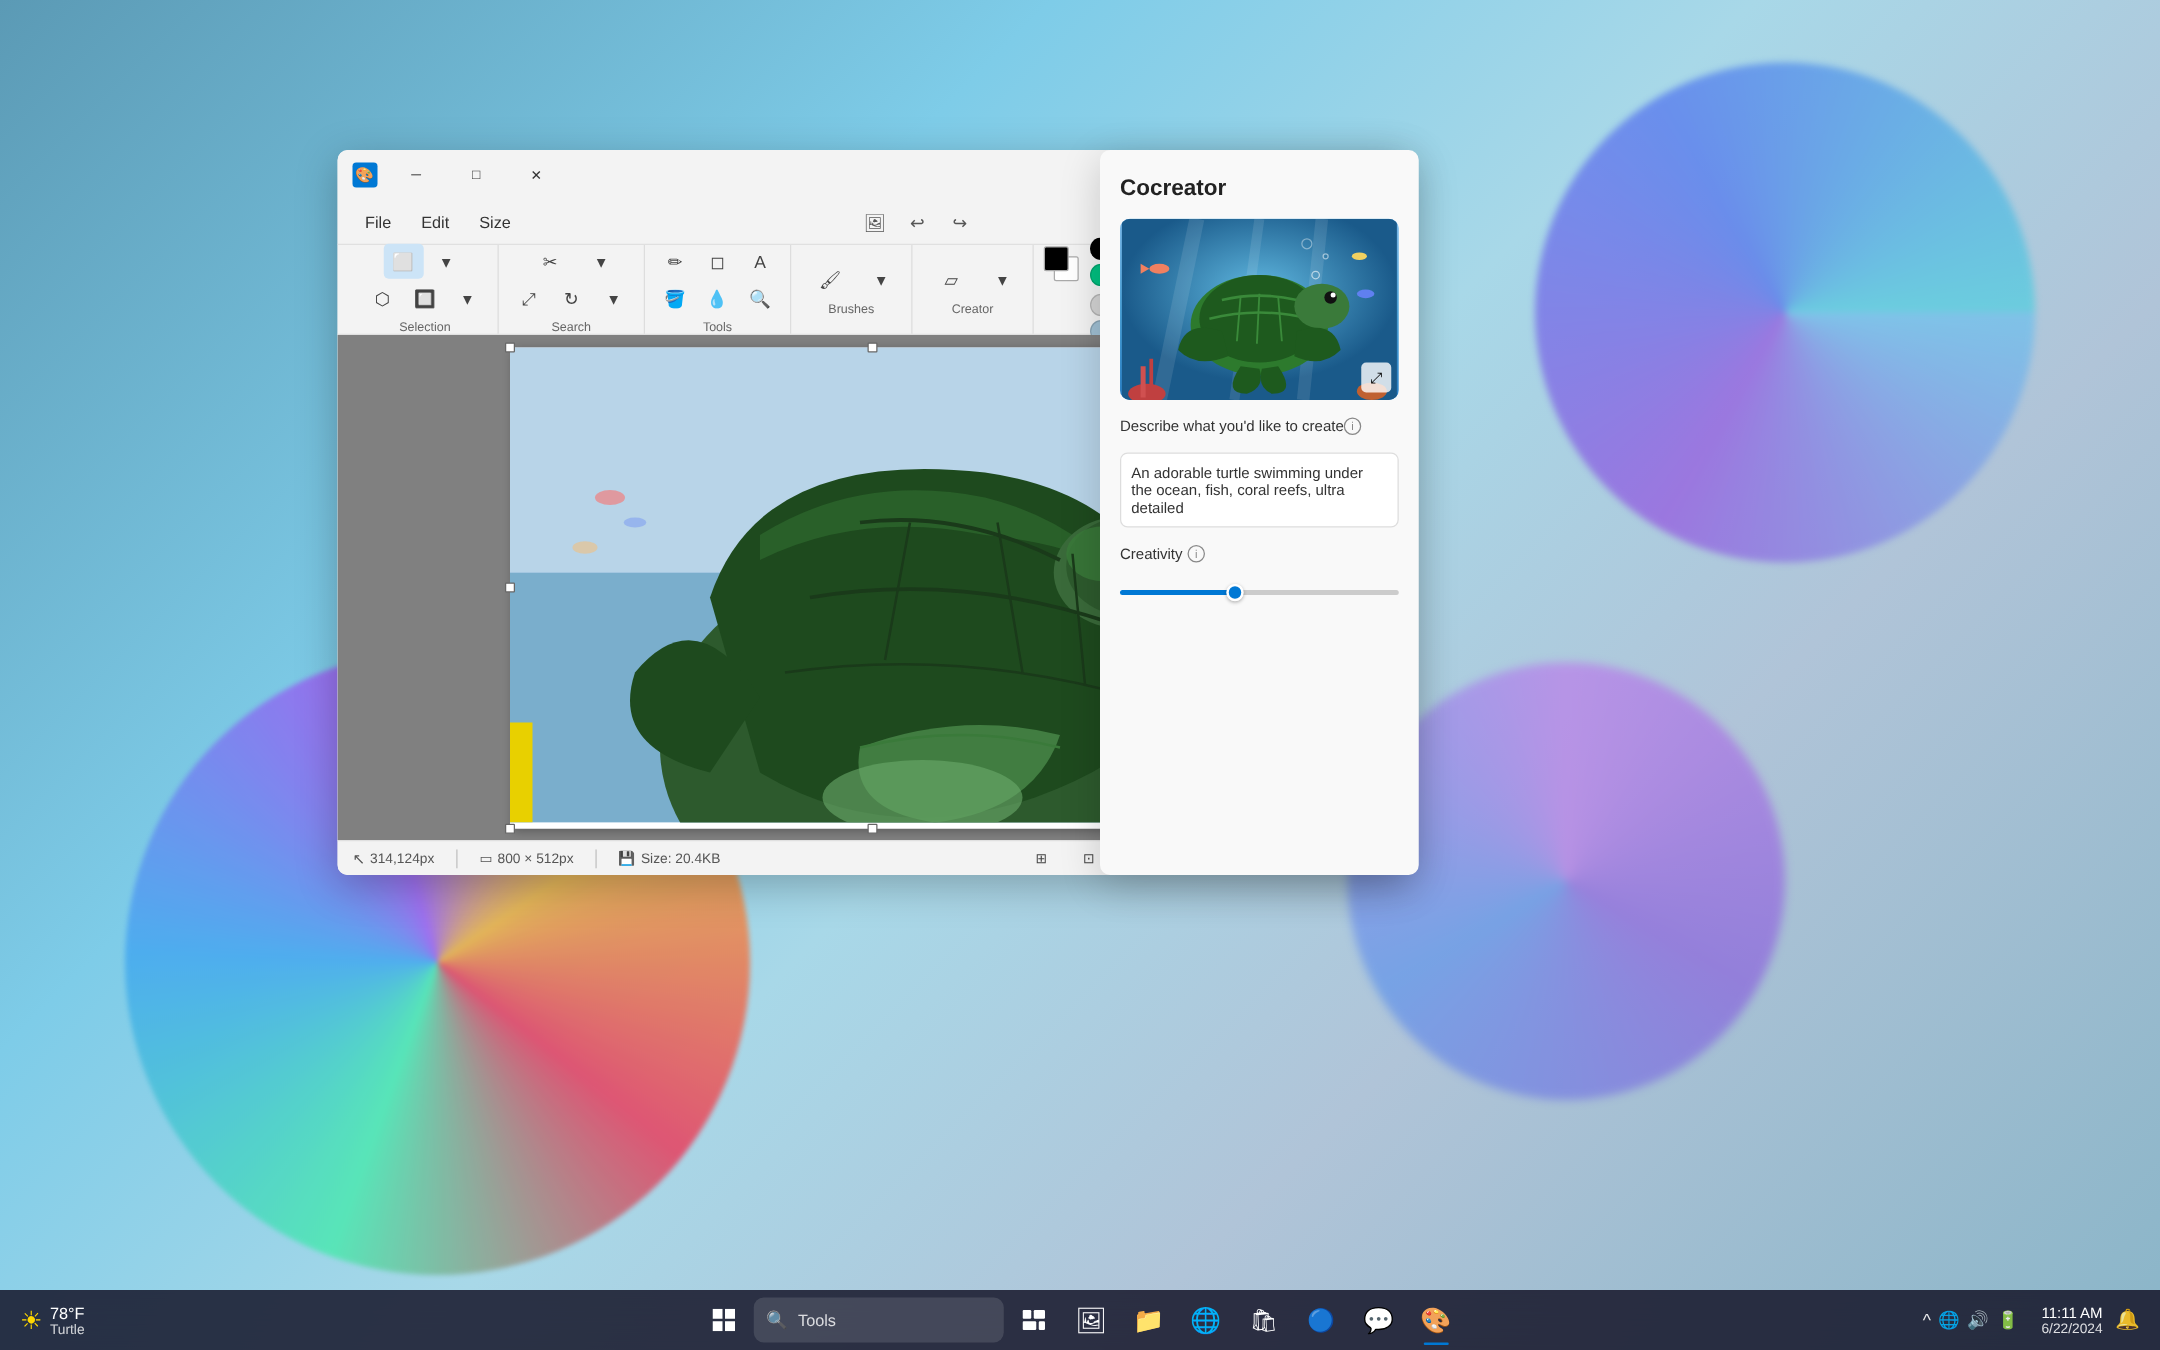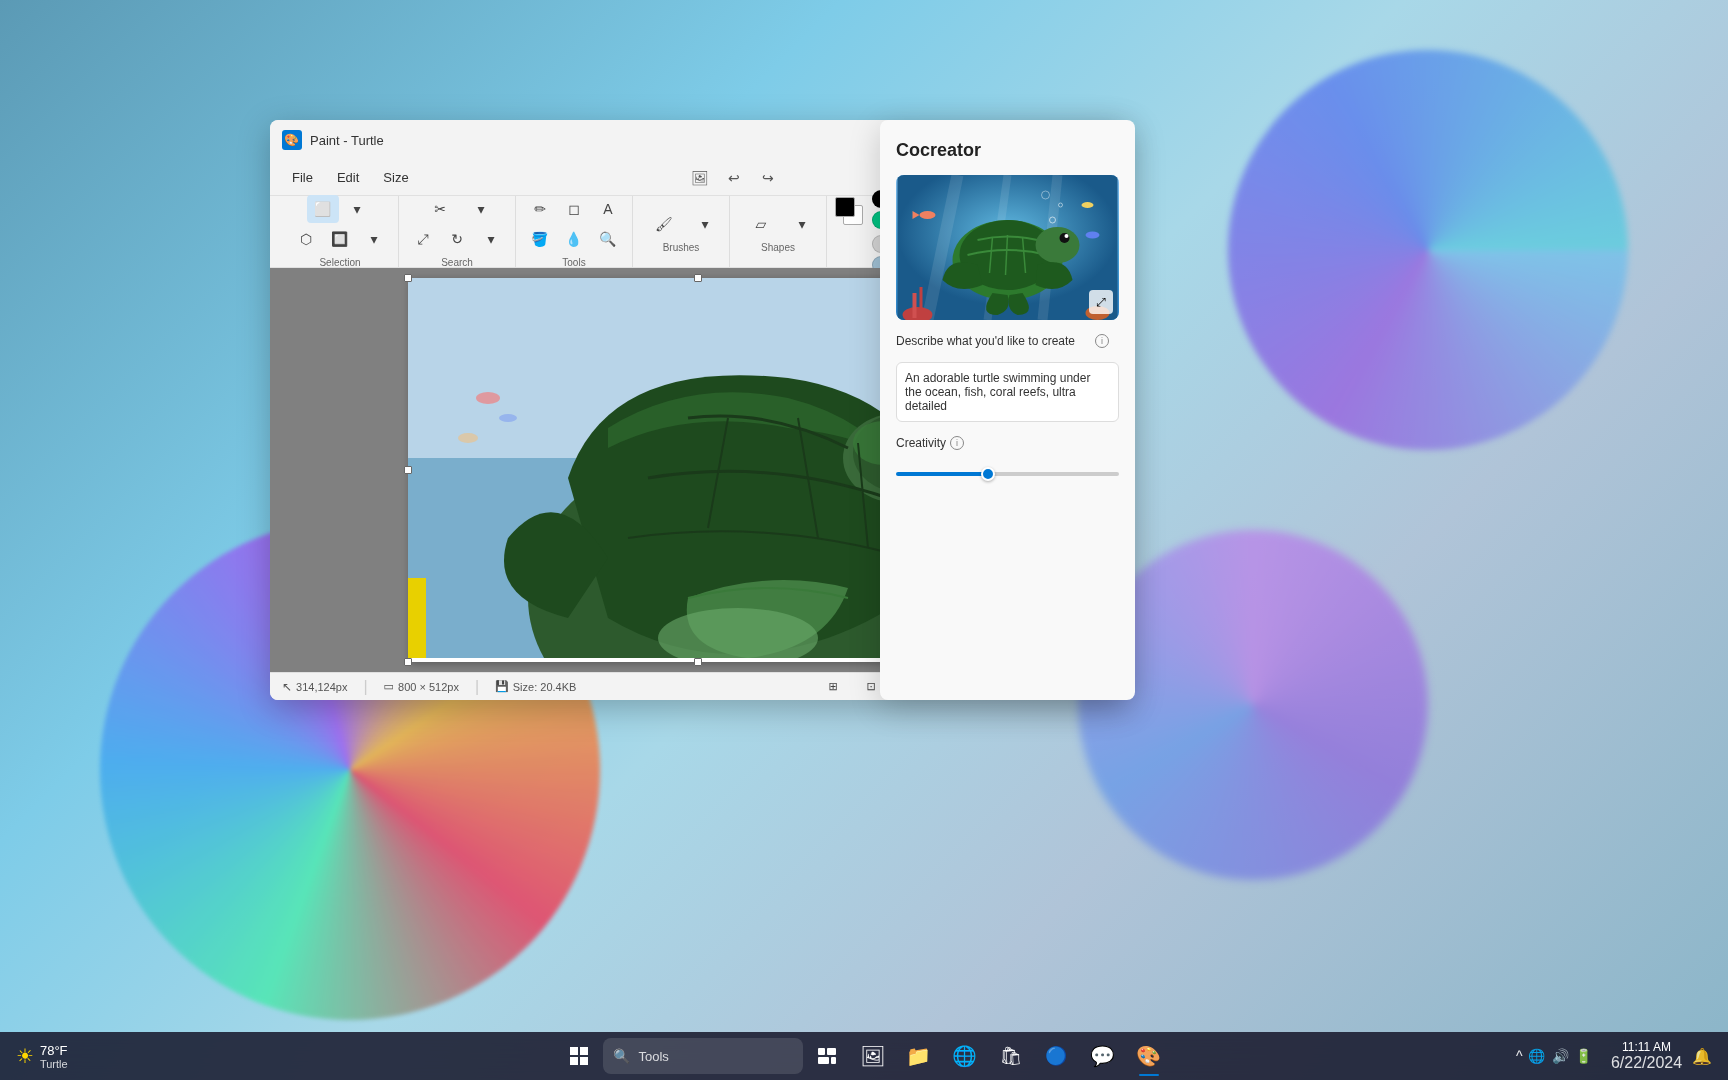--- a/index.html
+++ b/index.html
@@ -379,21 +379,21 @@
       display: flex;
       align-items: center;
       justify-content: center;
       font-size: 12px;
     }
     .describe-label {
       font-size: 12px;
       color: #333;
       display: flex;
       align-items: center;
-      gap: 20px;
+      gap: 0;
     }
     .describe-info {
       width: 14px;
       height: 14px;
       border-radius: 50%;
       border: 1px solid #888;
       display: flex;
       align-items: center;
       justify-content: center;
       font-size: 9px;
@@ -517,21 +517,21 @@
       flex-direction: column;
       align-items: center;
       cursor: pointer;
       padding: 0 4px;
     }
     .clock-time {
       font-size: 12px;
       color: white;
     }
     .clock-date {
-      font-size: 16px;
+      font-size: 11px;
       color: rgba(255,255,255,0.85);
     }
 
     
     .weather-widget {
       position: absolute;
       left: 16px;
       bottom: 4px;
       height: 40px;
       display: flex;
@@ -557,21 +557,20 @@
 <div class="desktop-bg">
   <div class="swirl-left"></div>
   <div class="swirl-right"></div>
   <div class="swirl-right2"></div>
 </div>
 
 <div class="paint-window">
 
   <div class="title-bar">
     <div class="title-bar-icon">🎨</div>
-    <span class="title-bar-title">Paint - Turtle</span>
     <div class="title-bar-controls">
       <button class="title-btn">─</button>
       <button class="title-btn">□</button>
       <button class="title-btn close">✕</button>
     </div>
   </div>
 
   <div class="menu-bar">
     <span class="menu-item">File</span>
     <span class="menu-item">Edit</span>
@@ -633,21 +632,21 @@
         <button class="tool-btn">▾</button>
       </div>
       <span class="tool-group-label">Brushes</span>
     </div>
 
     <div class="tool-group">
       <div class="tool-row">
         <button class="tool-btn tool-btn-wide">▱</button>
         <button class="tool-btn">▾</button>
       </div>
-      <span class="tool-group-label">Shapes</span>
+      <span class="tool-group-label">Creator</span>
     </div>
 
     <div class="colors-panel">
       <div class="color-row">
 
         <div style="position:relative;width:28px;height:28px;margin-right:6px;flex-shrink:0;">
           <div style="width:20px;height:20px;background:#ffffff;border:1px solid #aaa;border-radius:2px;position:absolute;bottom:0;right:0;"></div>
           <div style="width:20px;height:20px;background:#000000;border:1px solid #aaa;border-radius:2px;position:absolute;top:0;left:0;"></div>
         </div>
 

